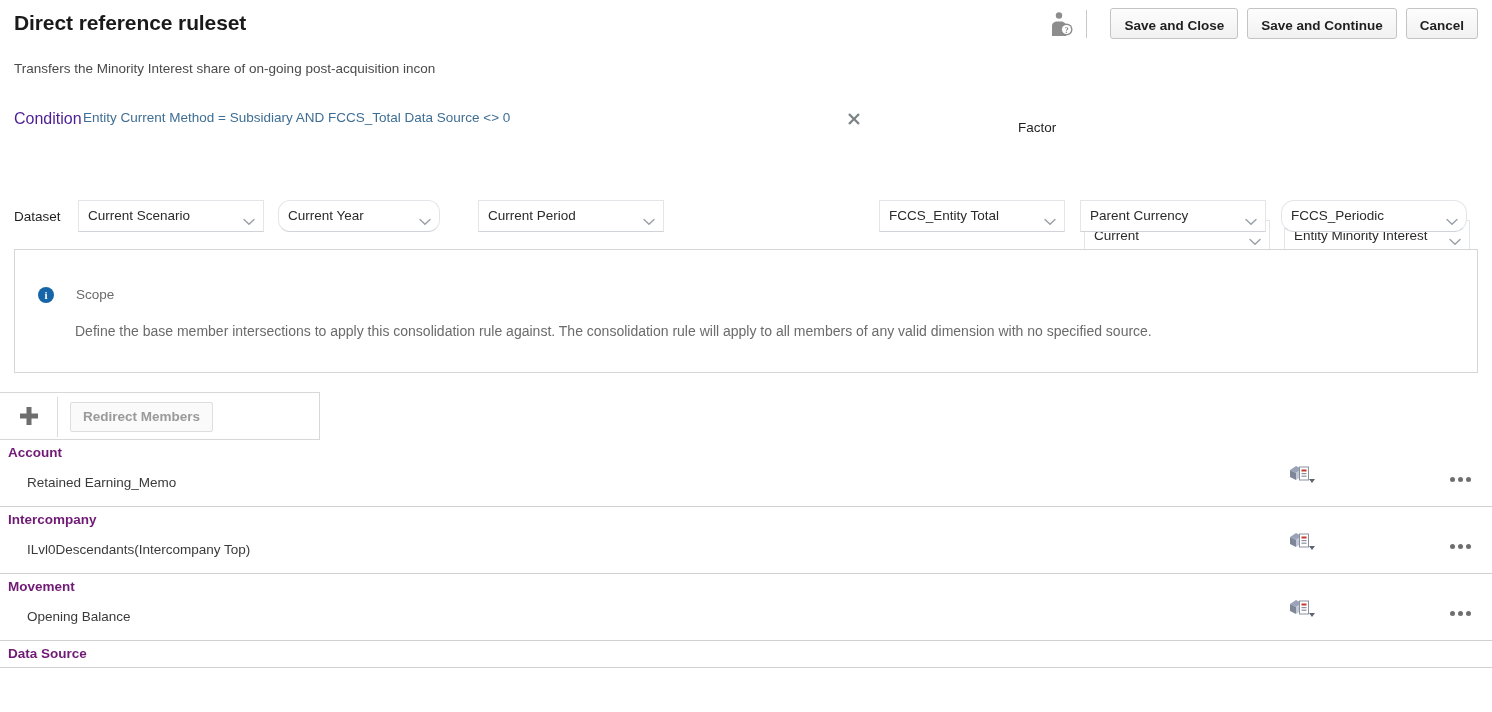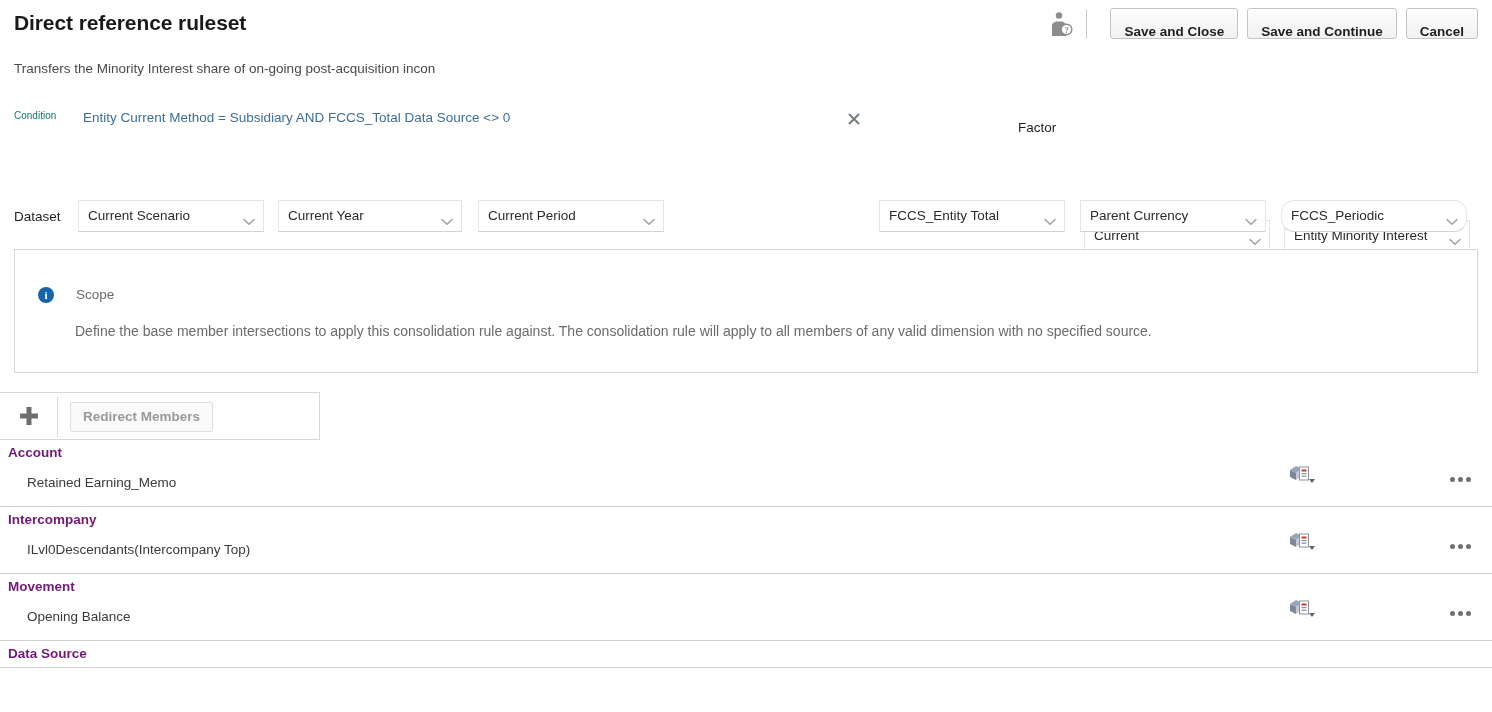--- a/index.html
+++ b/index.html
@@ -52,21 +52,21 @@
     margin-right: 14px;
   }
   .btn {
     background: linear-gradient(#fdfdfd, #f1f1f1);
     border: 1px solid #c4c4c4;
     border-radius: 3px;
     font-family: "Liberation Sans", sans-serif;
     font-size: 13.5px;
     font-weight: bold;
     color: #1f1f1f;
-    padding: 8px 13px;
+    padding: 2px 13px;
     height: 31px;
     line-height: 29px;
     margin-left: 9px;
     cursor: pointer;
     white-space: nowrap;
   }
 
   
   .description {
     position: absolute;
@@ -81,22 +81,22 @@
     position: absolute;
     left: 0;
     top: 108px;
     width: 1492px;
     height: 60px;
   }
   .condition-label {
     position: absolute;
     left: 14px;
     top: 2px;
-    font-size: 10px;
-    color: #0f766e;
+    font-size: 16px;
+    color: #4c1d95;
   }
   .condition-value {
     position: absolute;
     left: 83px;
     top: 2px;
     font-size: 13.5px;
     color: #3f6e94;
     cursor: pointer;
   }
   .condition-clear {
@@ -371,21 +371,21 @@
 
   <div class="dd" style="left:78px; width:186px;">
     <span class="dd-text">Current Scenario</span>
     <span class="chev">
       <svg viewBox="0 0 12 8" width="12" height="8" xmlns="http://www.w3.org/2000/svg">
           <path d="M1 1.5 L6 6.3 L11 1.5" stroke="#9aa0a6" stroke-width="1.4" fill="none" stroke-linecap="round"></path>
         </svg>
     </span>
   </div>
 
-  <div class="dd" style="left:278px; width:184px;">
+  <div class="dd" style="left:278px; width:162px;border-radius:12px;">
     <span class="dd-text">Current Year</span>
     <span class="chev">
       <svg viewBox="0 0 12 8" width="12" height="8" xmlns="http://www.w3.org/2000/svg">
           <path d="M1 1.5 L6 6.3 L11 1.5" stroke="#9aa0a6" stroke-width="1.4" fill="none" stroke-linecap="round"></path>
         </svg>
     </span>
   </div>
 
   <div class="dd" style="left:478px; width:186px;">
     <span class="dd-text">Current Period</span>

